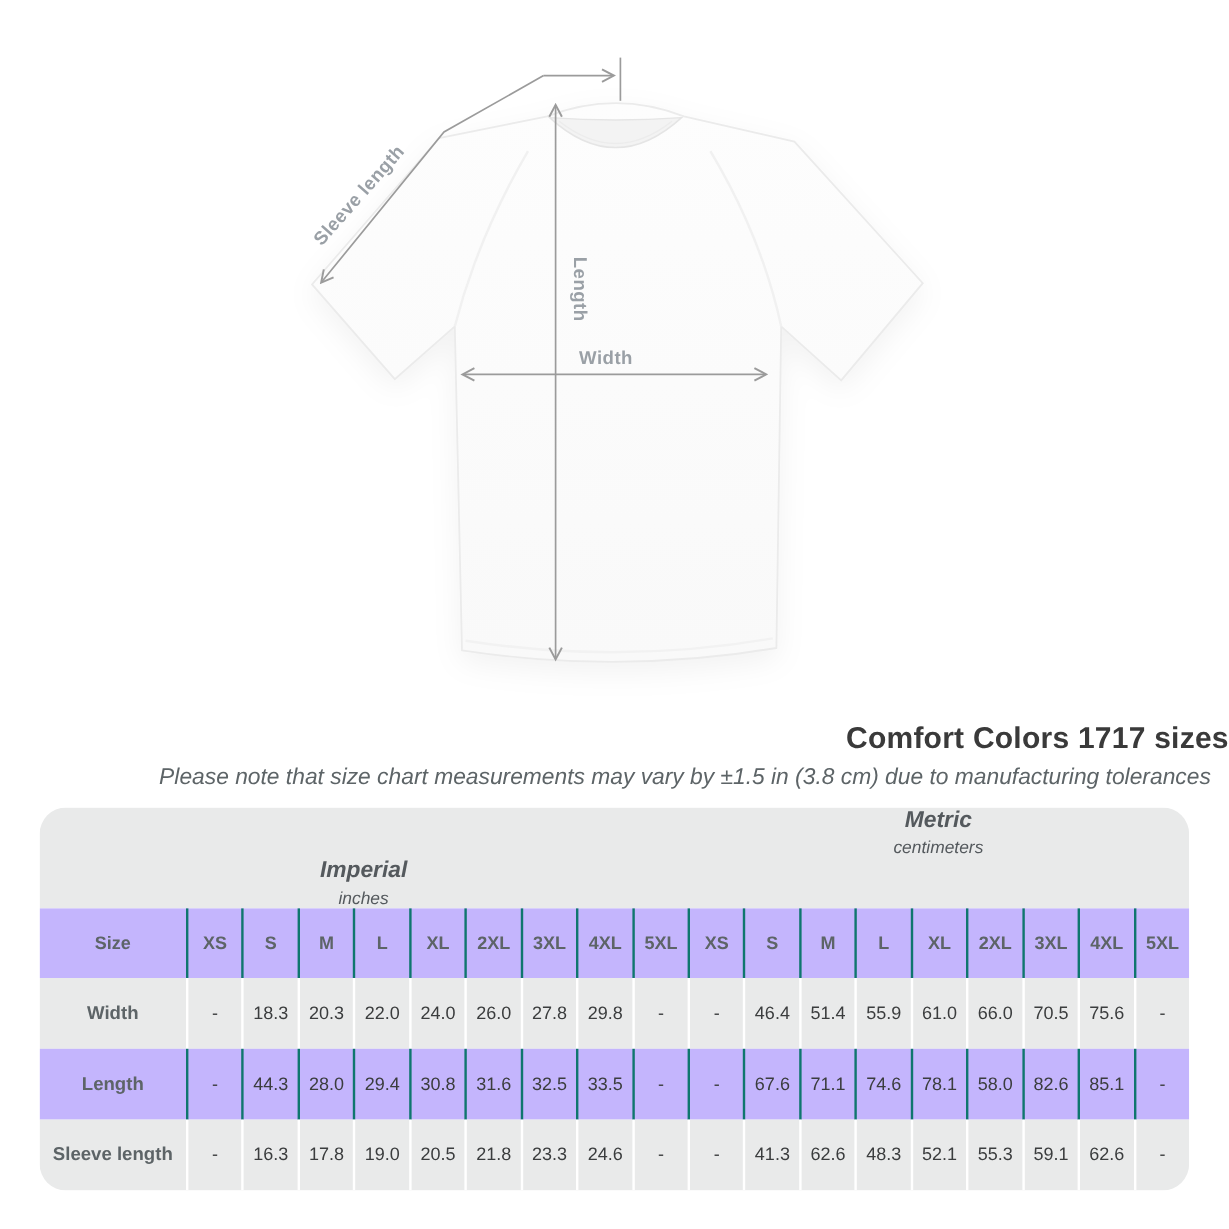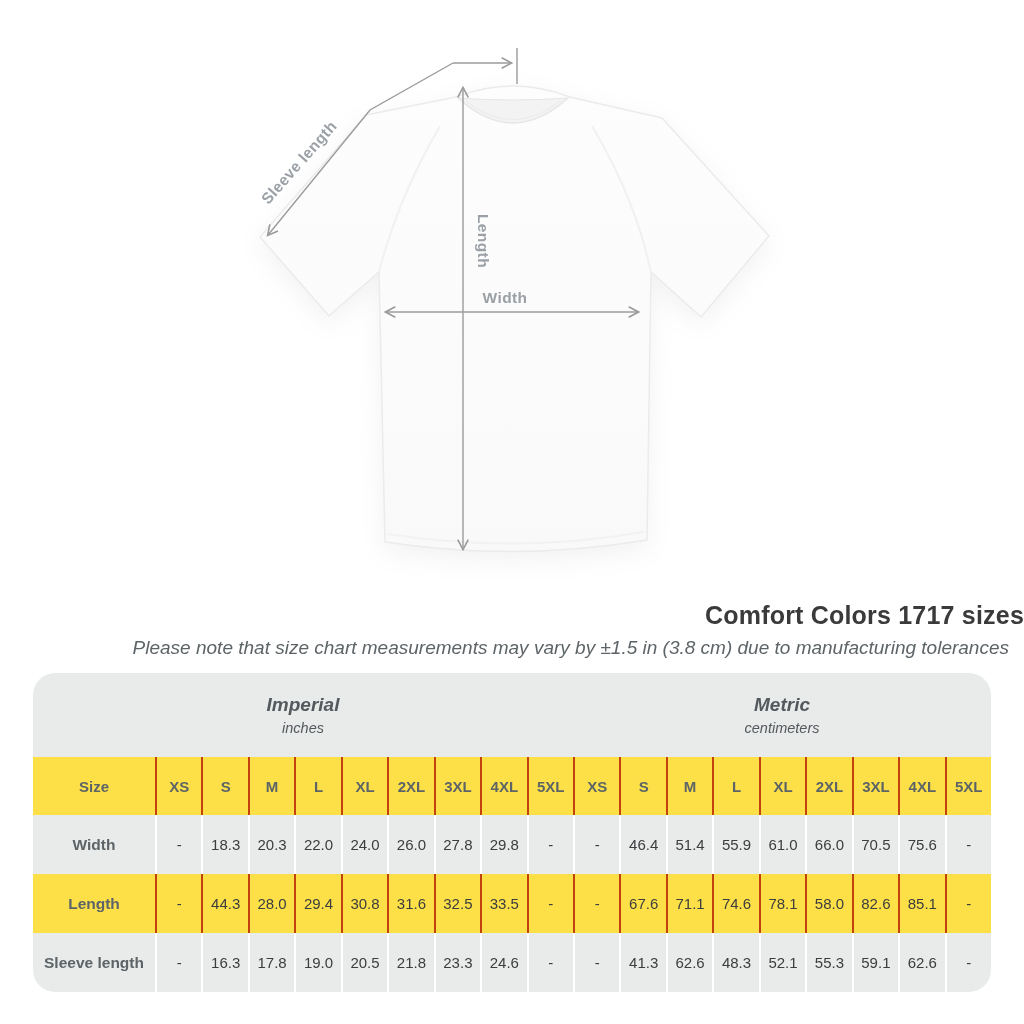--- a/index.html
+++ b/index.html
@@ -39,22 +39,22 @@
   .band-sub{font-size:14.5px;font-style:italic;color:#54595d;margin-top:4px;}
   .cell{
     text-align:center;font-size:15px;height:100%;
     display:flex;align-items:center;justify-content:center;
   }
   .header-row{height:58px;background:#ffffff;}
   .header-row .cell{font-weight:bold;color:#5d6467;}
   .data-row{height:59px;}
   .data-row .label-cell{font-weight:bold;color:#5d6467;font-size:15.5px;}
   .row-gray{background:#e9eaea;}
-  .row-white{background:#fde047;}
-  .row-white .cell:not(:first-child){border-left:2px solid #c2410c;}
+  .row-white{background:#c4b5fd;}
+  .row-white .cell:not(:first-child){border-left:2px solid #0f766e;}
   .row-gray  .cell:not(:first-child){border-left:2px solid #ffffff;}
 </style>
 </head>
 <body>
 
 <div class="diagram">
   <svg width="1024" height="580" viewBox="0 0 1024 580">
     <defs>
       <marker id="ah" viewBox="0 0 12 12" refX="10" refY="6" markerWidth="14" markerHeight="14" orient="auto-start-reverse" markerUnits="userSpaceOnUse">
         <path d="M2,1.5 L10.5,6 L2,10.5" fill="none" stroke="#9b9b9b" stroke-width="1.4"></path>
@@ -92,27 +92,27 @@
 </div>
 
 <div class="heading">
   <h1>Comfort Colors 1717 sizes</h1>
   <p>Please note that size chart measurements may vary by ±1.5 in (3.8 cm) due to manufacturing tolerances</p>
 </div>
 
 <div class="size-table">
 
   <div class="t-row band">
+    <div class="band-group band-metric">
+      <div class="band-title">Metric</div>
+      <div class="band-sub">centimeters</div>
+    </div>
     <div class="band-group band-imperial">
       <div class="band-title">Imperial</div>
       <div class="band-sub">inches</div>
-    </div>
-    <div class="band-group band-metric">
-      <div class="band-title">Metric</div>
-      <div class="band-sub">centimeters</div>
     </div>
   </div>
 
   <div class="t-row header-row row-white">
     <div class="cell label-cell">Size</div>
     <div class="cell">XS</div>
     <div class="cell">S</div>
     <div class="cell">M</div>
     <div class="cell">L</div>
     <div class="cell">XL</div>

